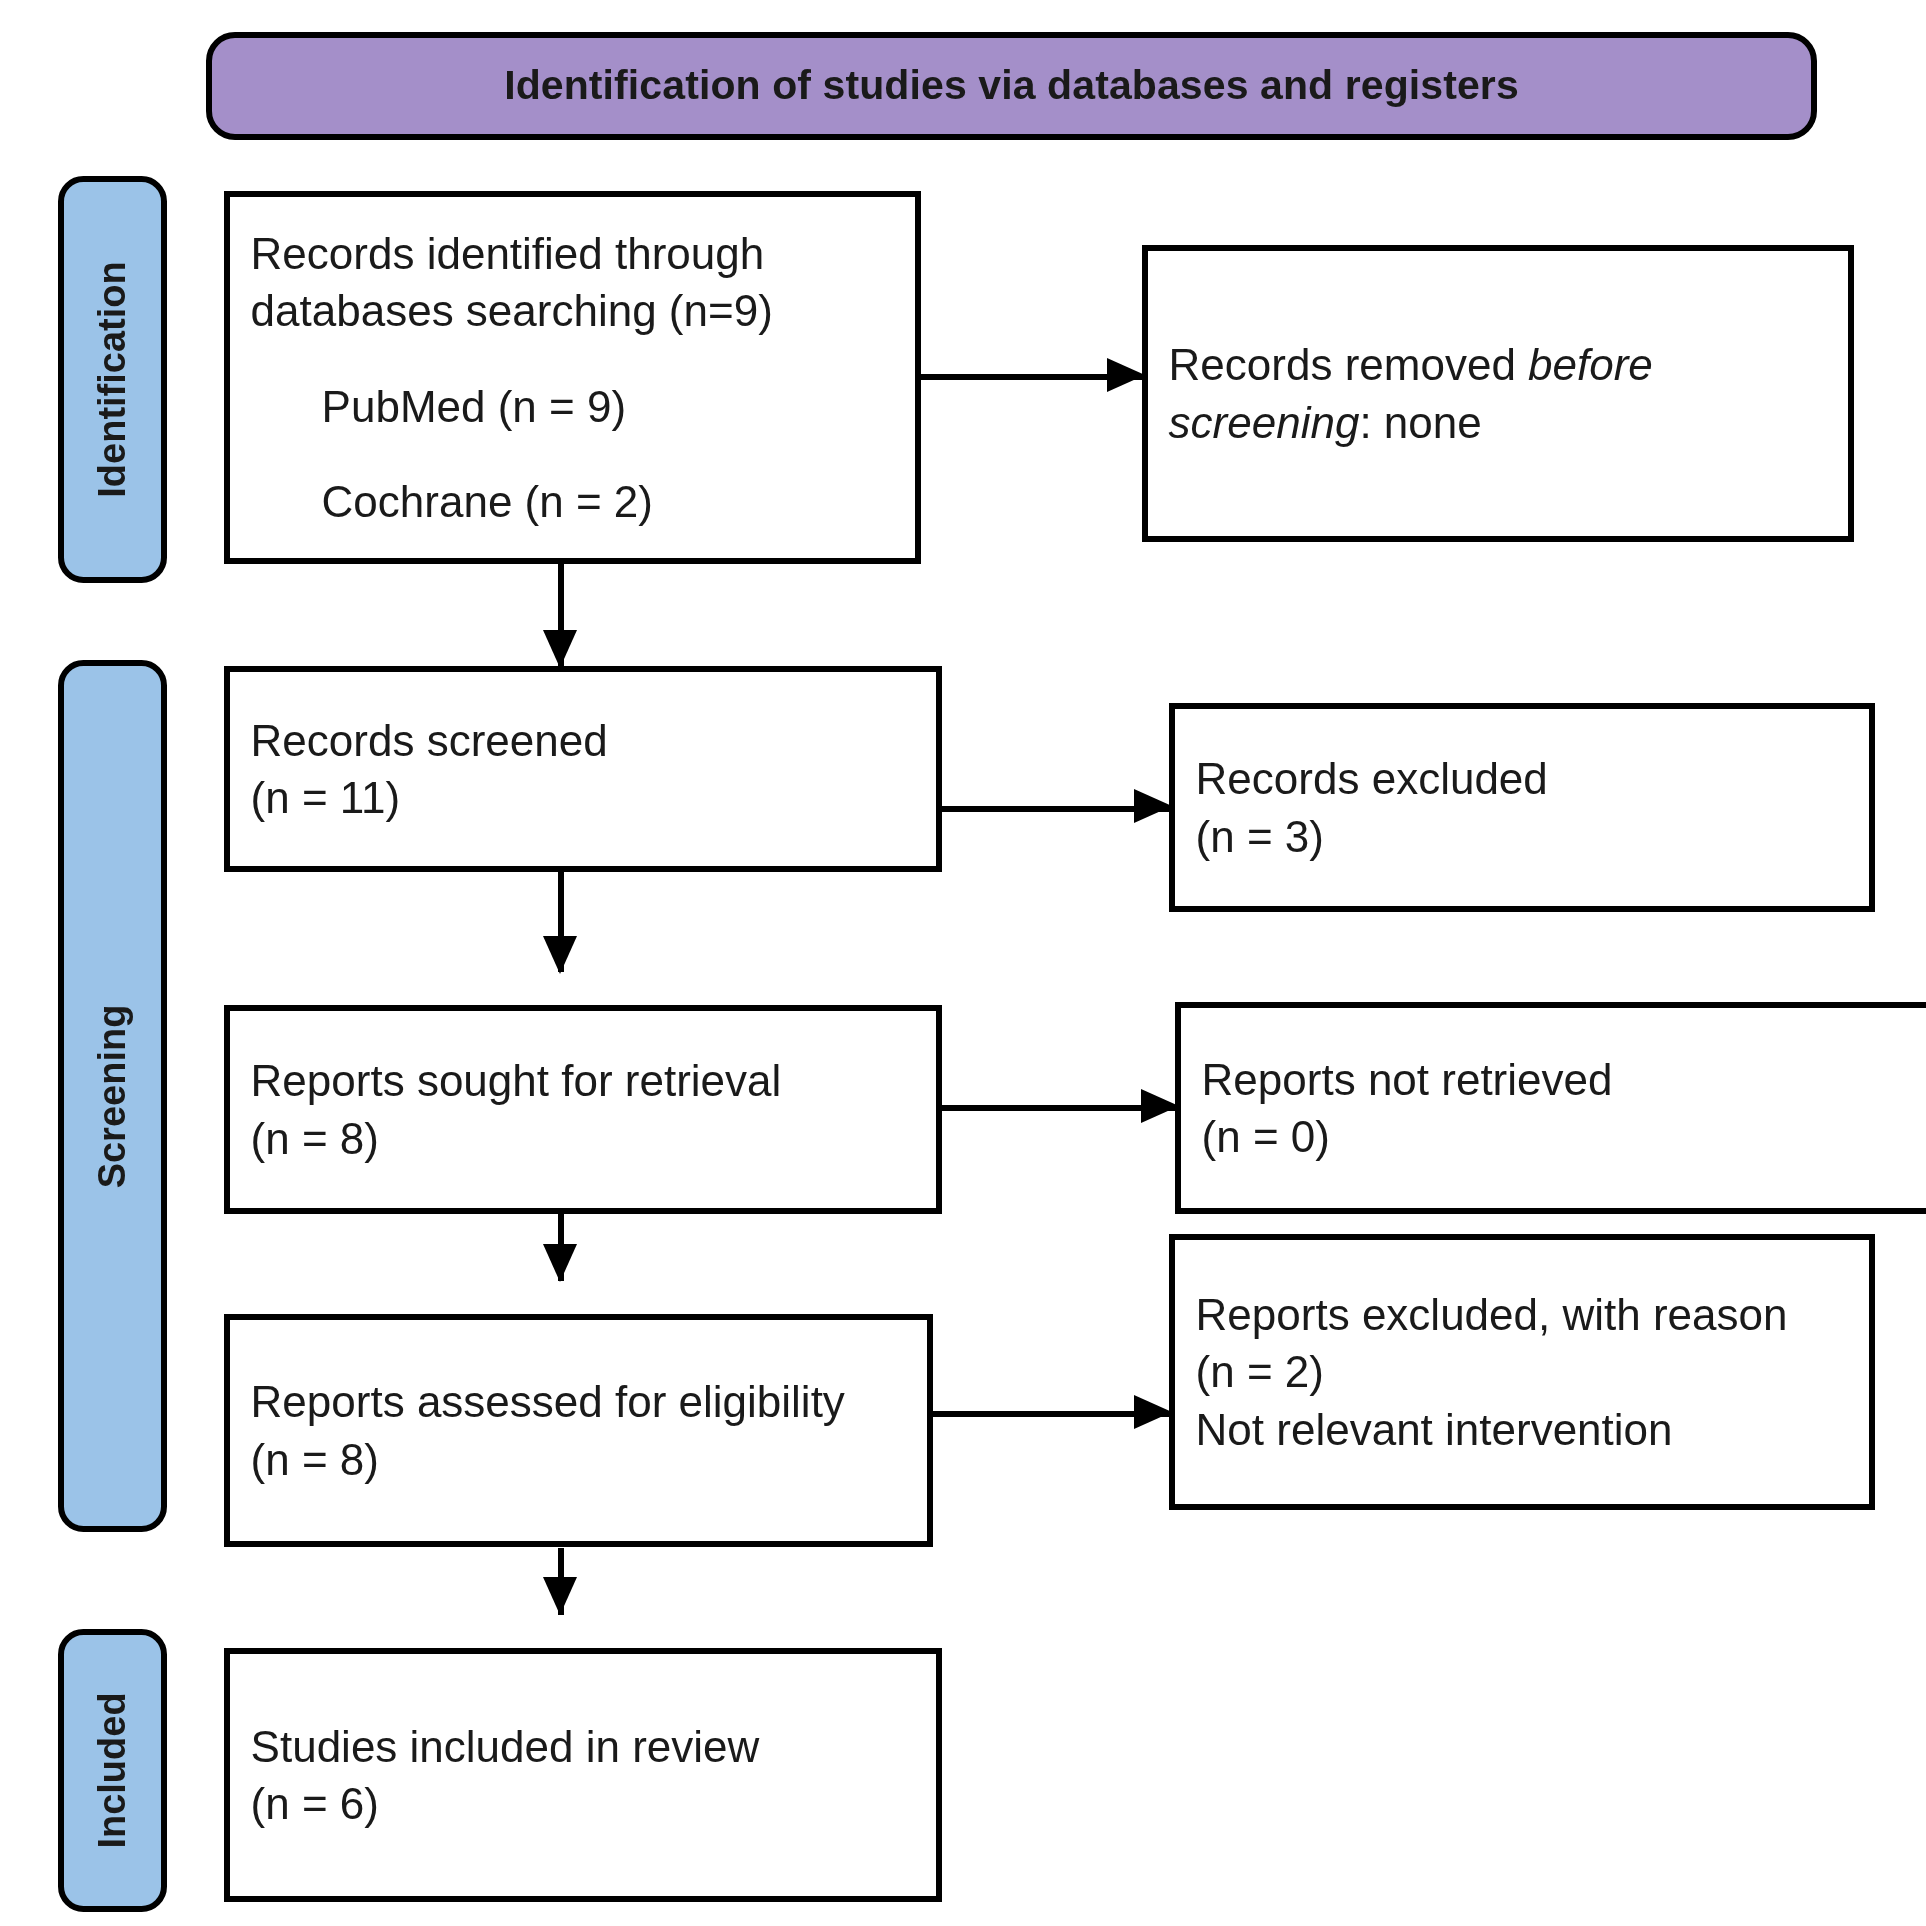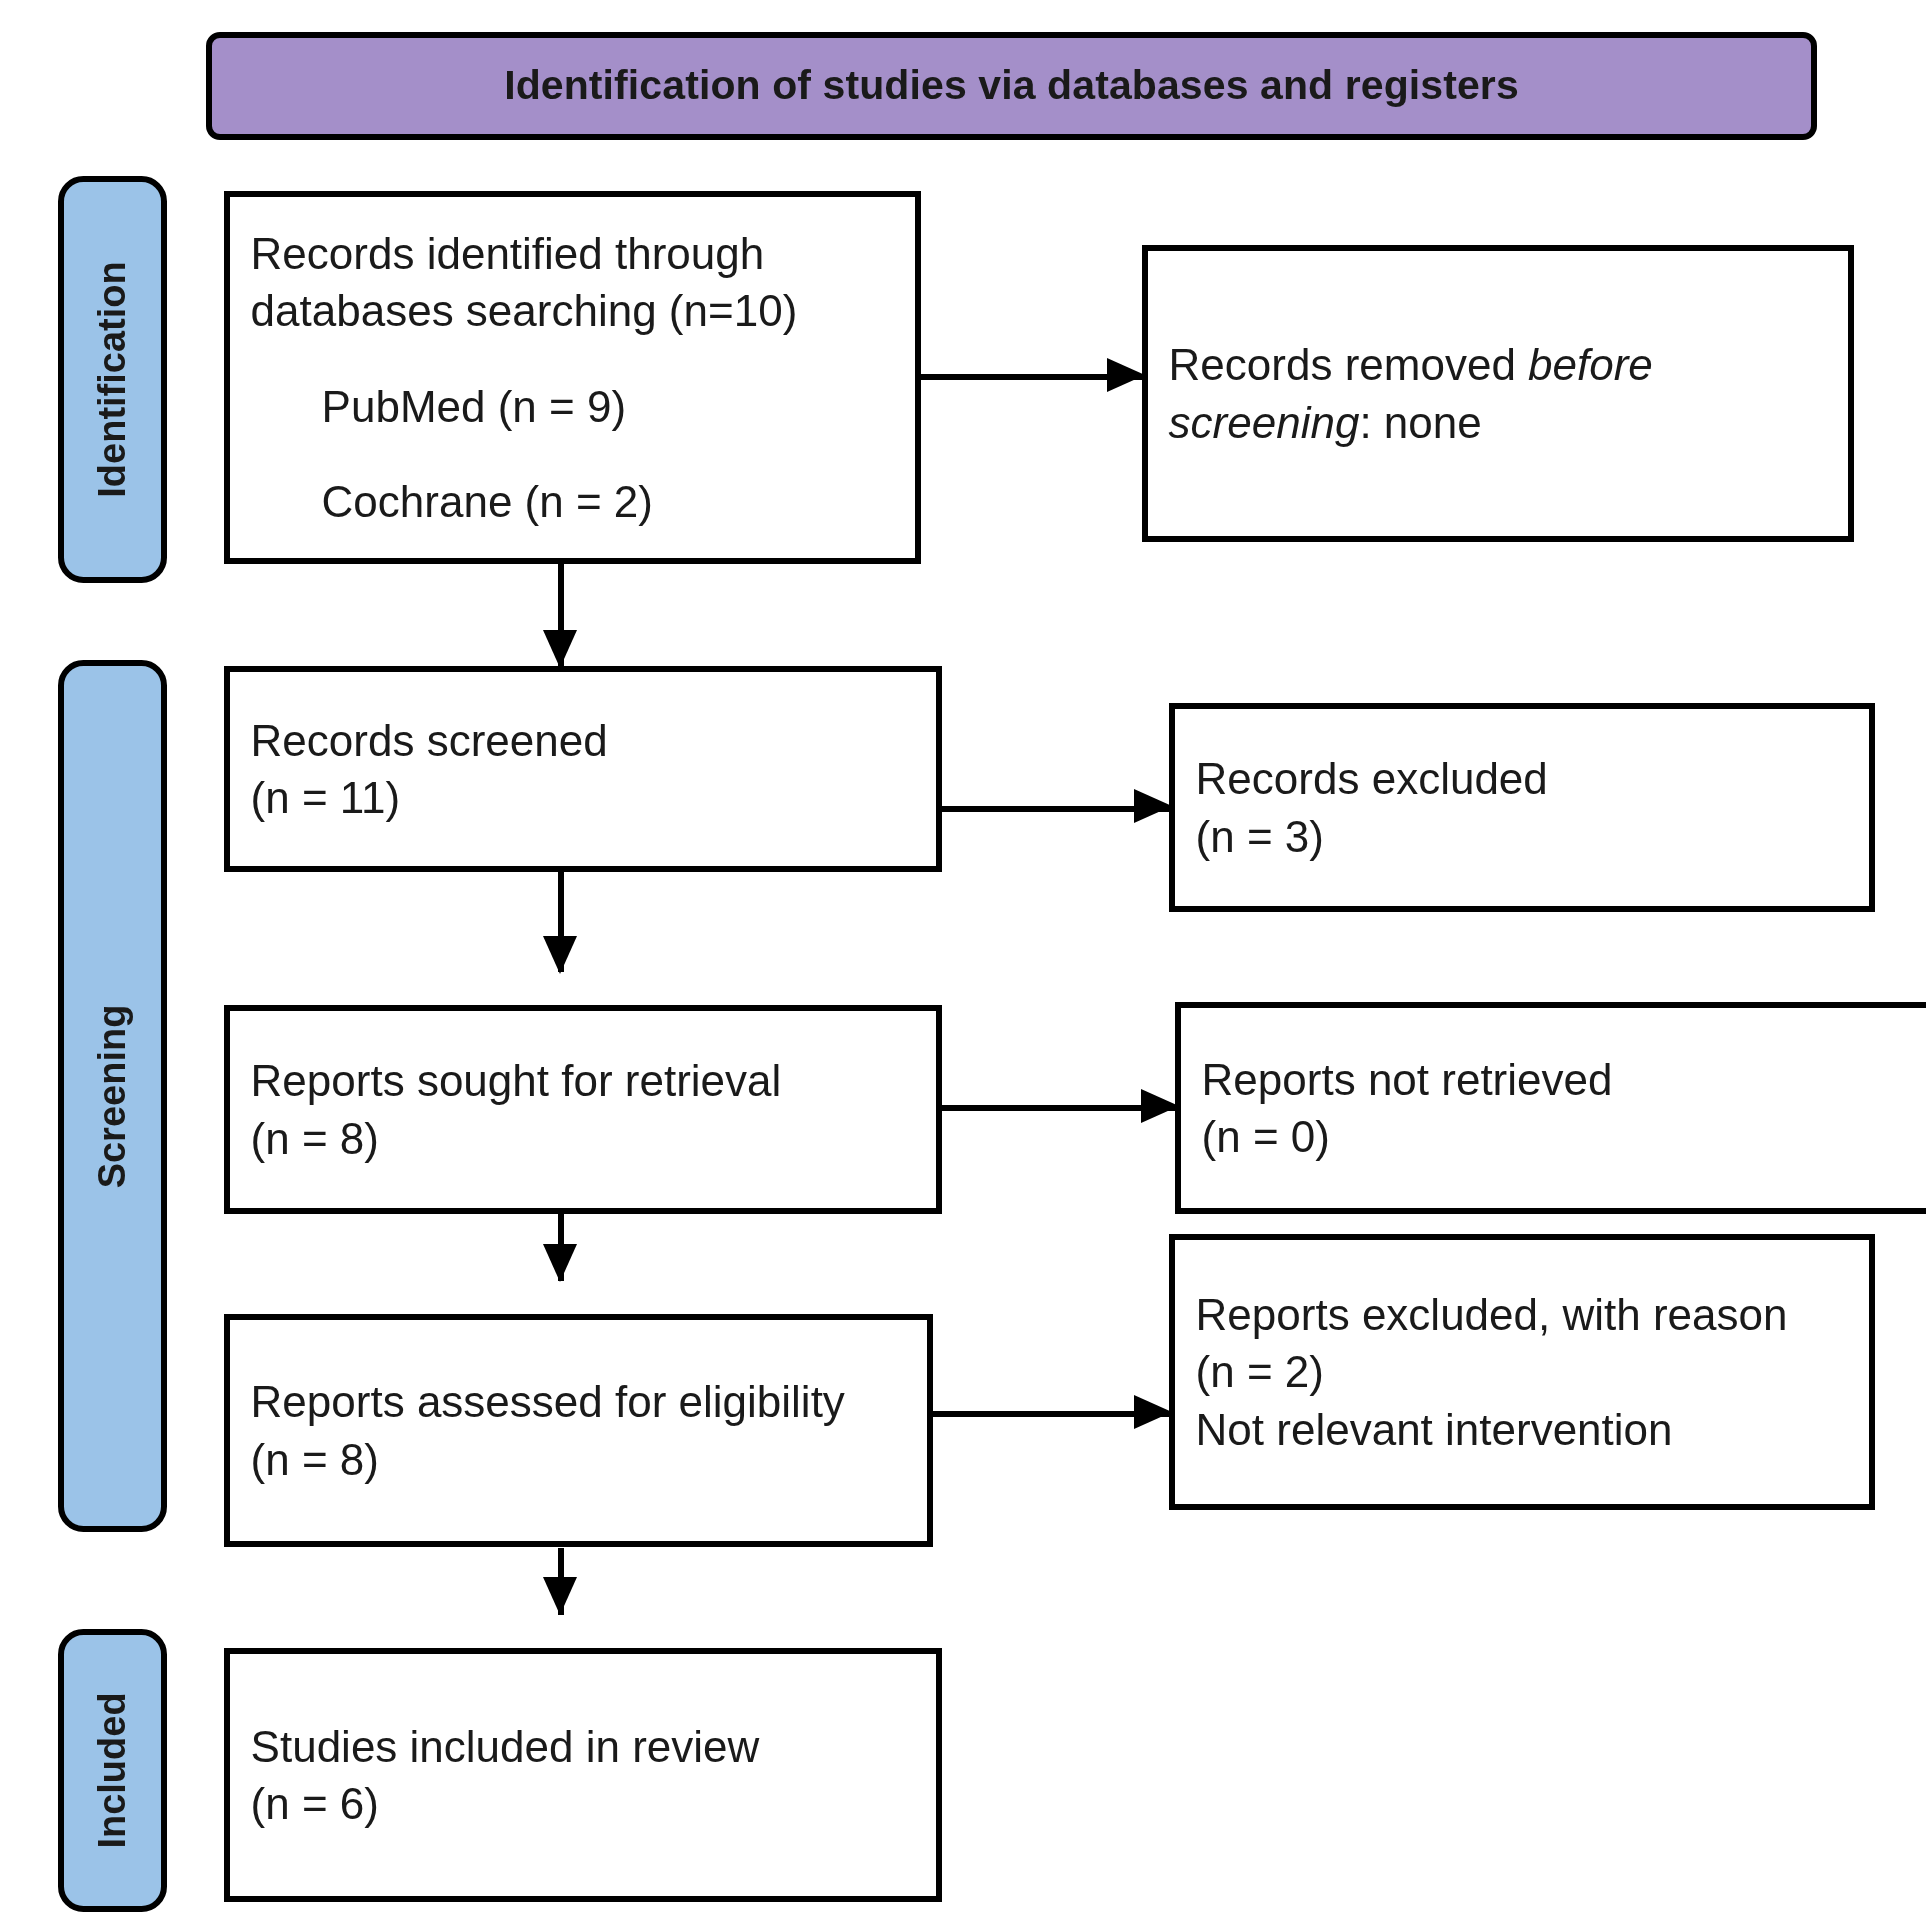--- a/index.html
+++ b/index.html
@@ -19,21 +19,21 @@
 
   
   .header-banner {
     position: absolute;
     left: 206px;
     top: 31.5px;
     width: 1611px;
     height: 108px;
     background: #A48FC9;
     border: 6.7px solid #000000;
-    border-radius: 14px;
+    border-radius: 29px;
     box-sizing: border-box;
     display: flex;
     align-items: center;
     justify-content: center;
   }
   .header-title {
     font-size: 41px;
     font-weight: bold;
     color: #1a1a1a;
     letter-spacing: 0.1px;
@@ -156,21 +156,21 @@
   </div>
   <div class="stage-bar" id="stage-screening">
     <span class="stage-label">Screening</span>
   </div>
   <div class="stage-bar" id="stage-included">
     <span class="stage-label">Included</span>
   </div>
 
   <div class="flow-box" id="box-identified">
     <div class="line">Records identified through</div>
-    <div class="line">databases searching (n=10)</div>
+    <div class="line">databases searching (n=9)</div>
     <div class="line indent">PubMed (n = 9)</div>
     <div class="line indent">Cochrane (n = 2)</div>
   </div>
 
   <div class="flow-box" id="box-removed">
     <div class="line wrap"><span>Records removed </span><em>before screening</em><span>: none</span></div>
   </div>
 
   <div class="flow-box" id="box-screened">
     <div class="line">Records screened</div>

